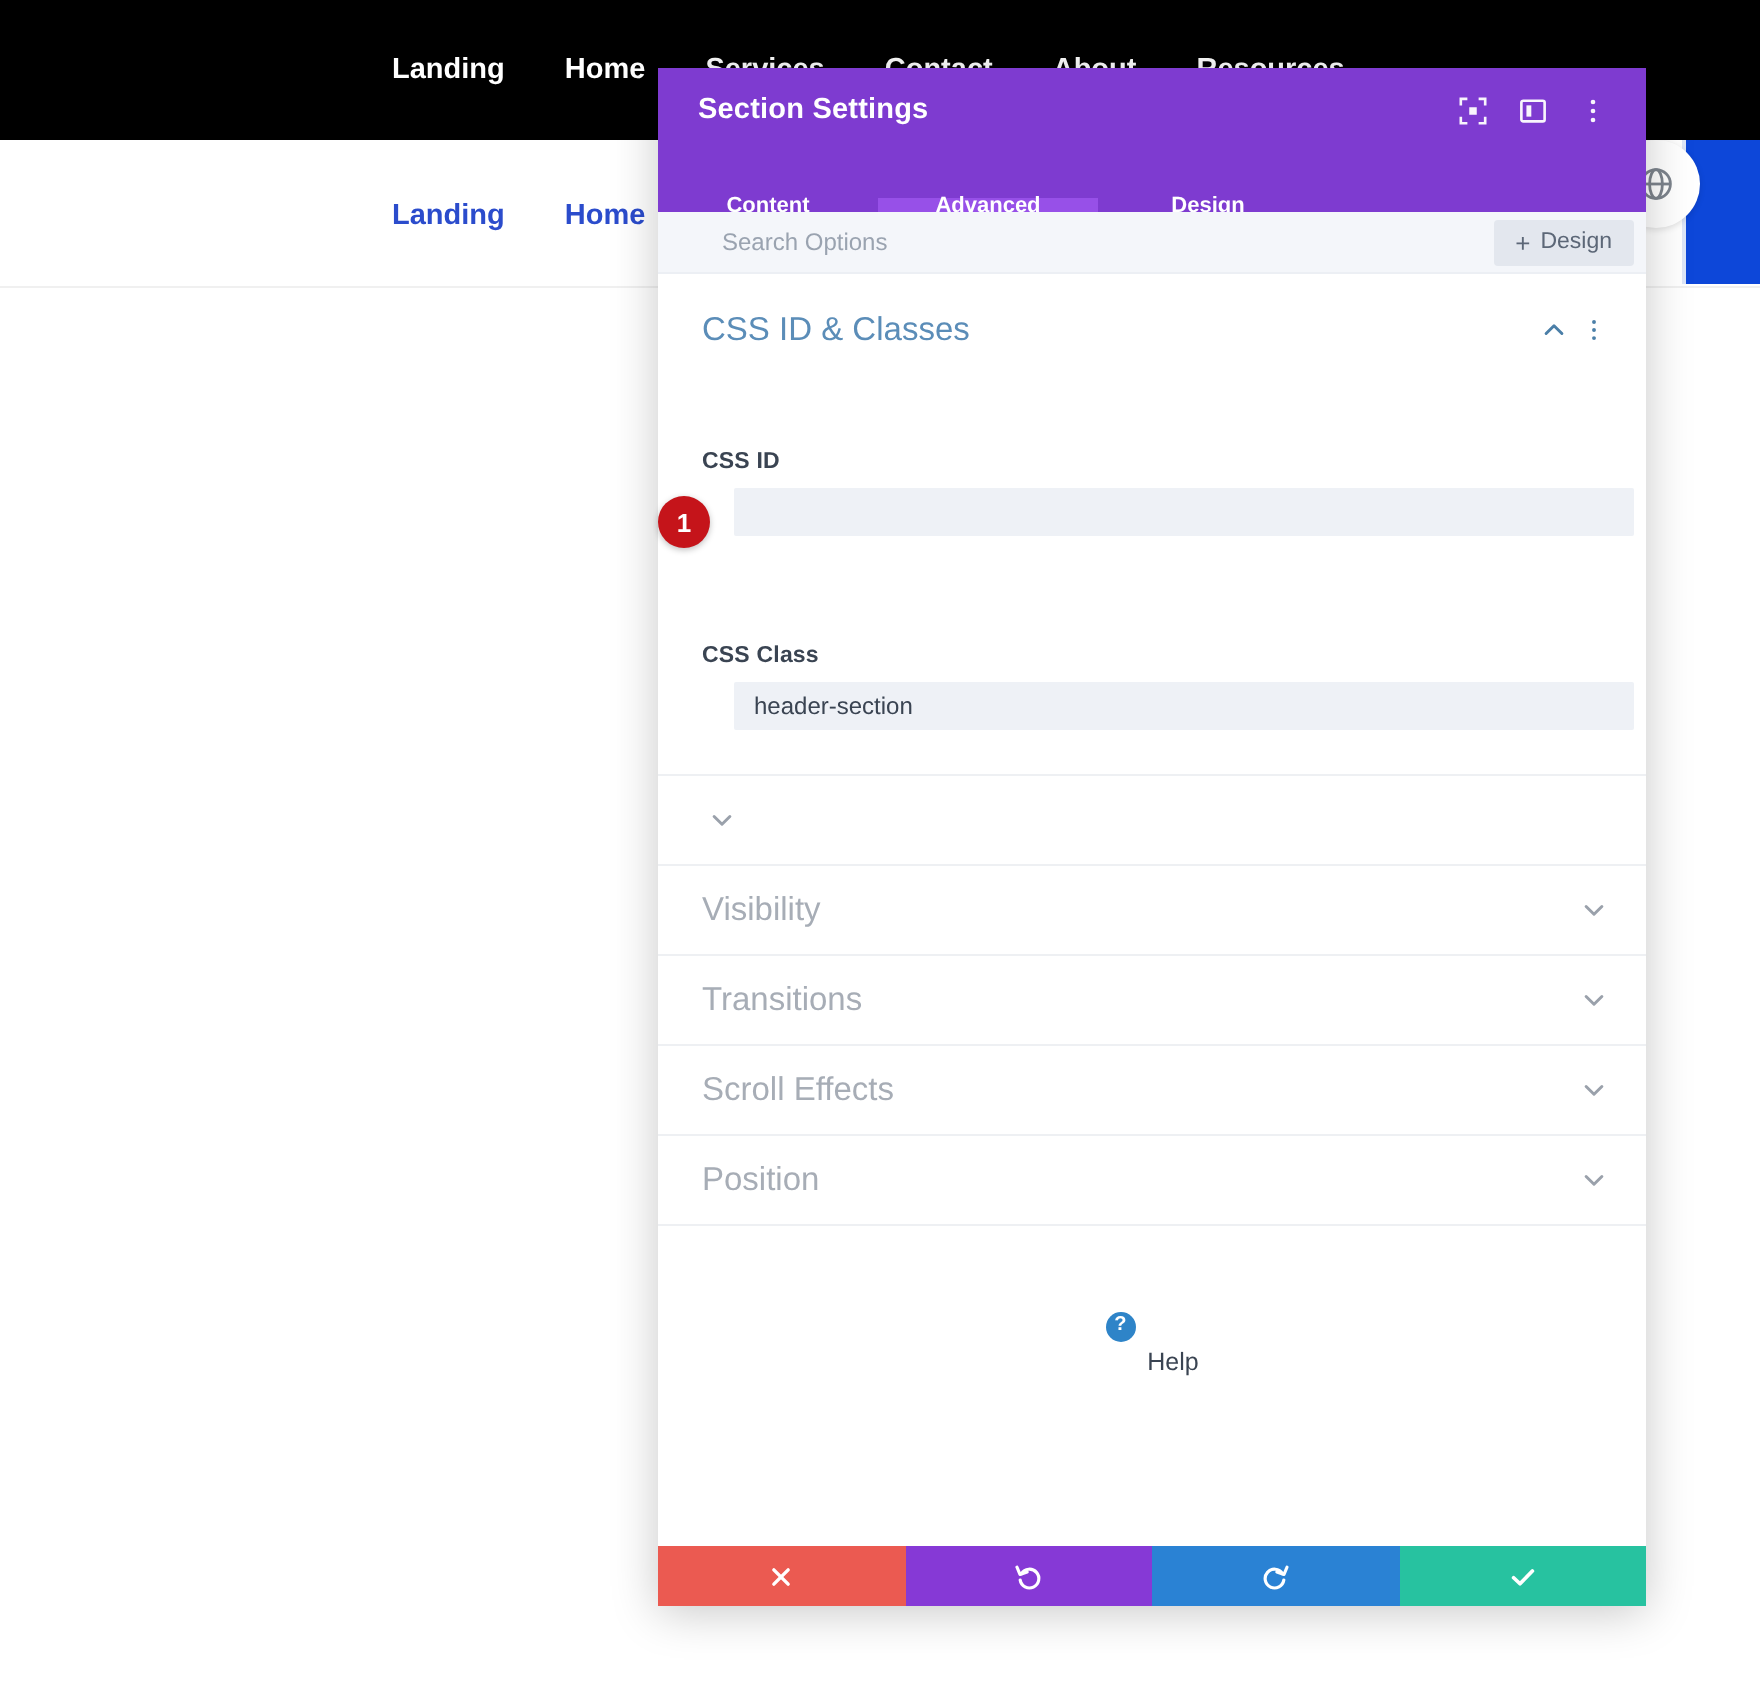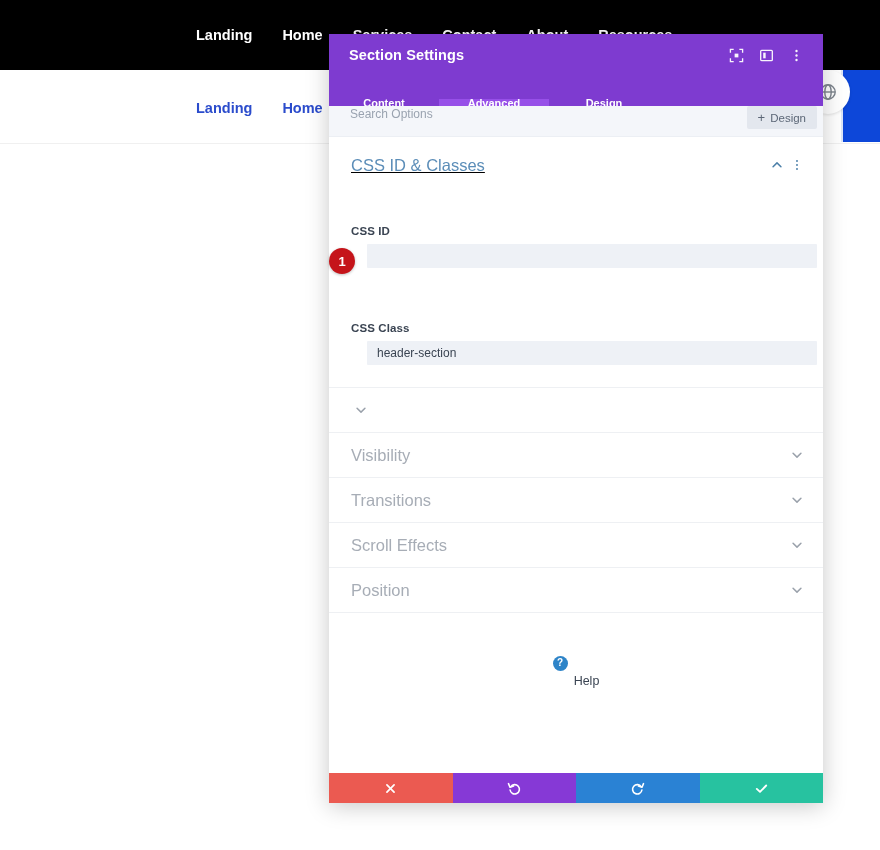--- a/index.html
+++ b/index.html
@@ -140,22 +140,22 @@
     background: transparent;
     margin-top: 23px;
   }
   .tab.active { background: #9750e8; }
 
   
   #modal-search-row {
     height: 30px;
     background: #f4f6fa;
     display: flex;
-    align-items: flex-start;
-    padding-left: 19px;
+    align-items: center;
+    padding-left: 30px;
     padding-right: 6px;
     border-bottom: 1px solid #eceff4;
     flex: 0 0 auto;
   }
   #search-input {
     flex: 1;
     border: 0;
     outline: 0;
     background: transparent;
     font-family: "Liberation Sans", sans-serif;
@@ -187,21 +187,20 @@
   
   #css-id-section {
     border-bottom: 1px solid #eef0f3;
     padding: 0 0 22px 0;
   }
   #css-id-header {
     display: flex;
     align-items: center;
     padding: 18px 16px 14px 22px;
     cursor: pointer;
-    text-decoration: underline;
   }
   #css-id-title {
     flex: 1;
     font-size: 16.5px;
     color: #5b8db8;
     font-weight: normal;
   }
   .hdr-icon {
     width: 20px;
     height: 20px;

